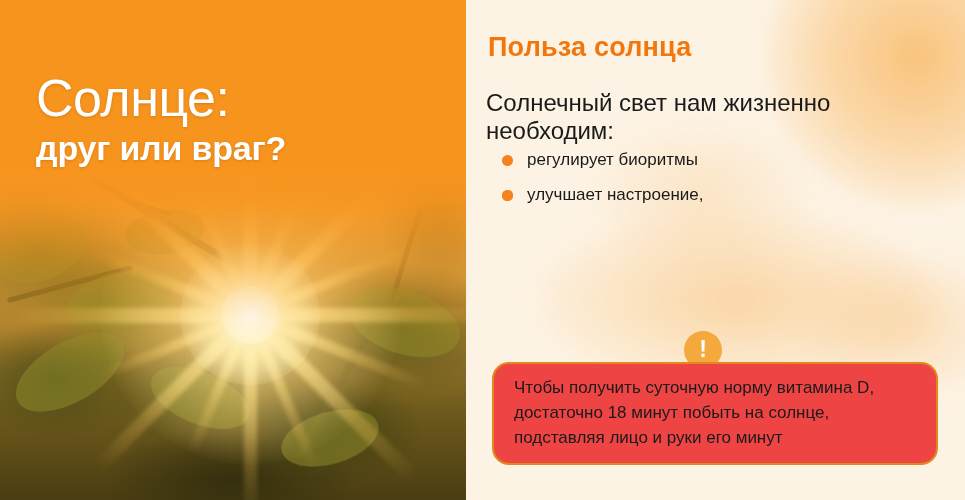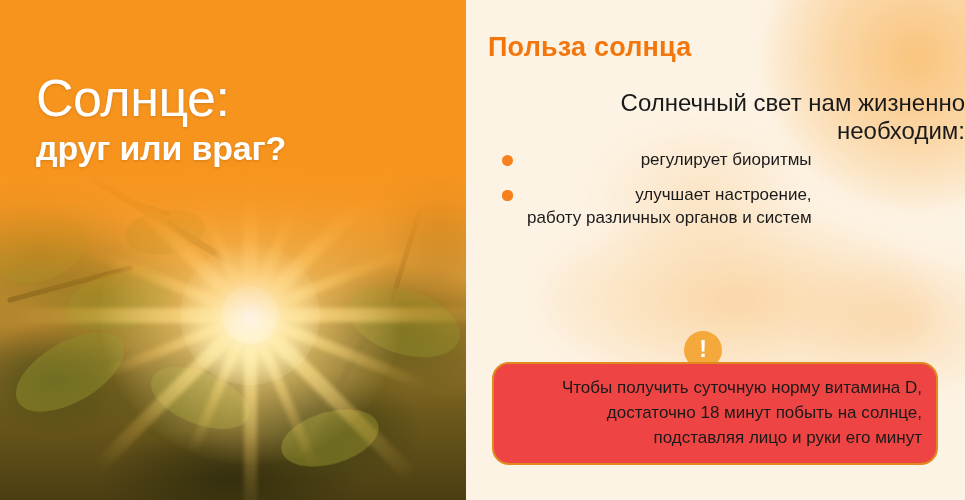--- a/index.html
+++ b/index.html
@@ -103,21 +103,20 @@
   .headline .line2{
     display:block;font-size:34px;font-weight:bold;line-height:1.15;
     margin-top:4px;letter-spacing:-0.2px;
   }
 
   
   #content-panel{
     position:absolute;left:466px;top:0;width:499px;height:500px;
     background:#FDF3E4;
     overflow:hidden;
-    text-align:right;
   }
   .blobs{position:absolute;inset:0;}
   .blob{position:absolute;border-radius:50%;}
   .blob-a{ 
     left:300px;top:-92px;width:300px;height:300px;
     background:radial-gradient(circle,rgba(247,166,60,.62) 0%,rgba(248,180,90,.42) 42%,rgba(250,200,130,.16) 68%,rgba(250,205,140,0) 82%);
     filter:blur(8px);
   }
   .blob-b{ 
     left:70px;top:210px;width:400px;height:180px;
@@ -269,21 +268,20 @@
         <li class="bullet-item">
           <span class="bullet-dot"></span>
           <span>регулирует биоритмы</span>
         </li>
         <li class="bullet-item">
           <span class="bullet-dot"></span>
         </li>
         <li class="bullet-item">
           <span class="bullet-dot"></span>
           <span style="display:block">улучшает настроение,</span>
-          <span style="display:block">работу различных органов и систем</span>
         </li>
       </ul>
 
       <div class="alert-badge">
         <span class="bang">!</span>
       </div>
 
       <div class="callout">
         <div class="callout-text">
           <span>Чтобы получить суточную норму витамина D,</span>

